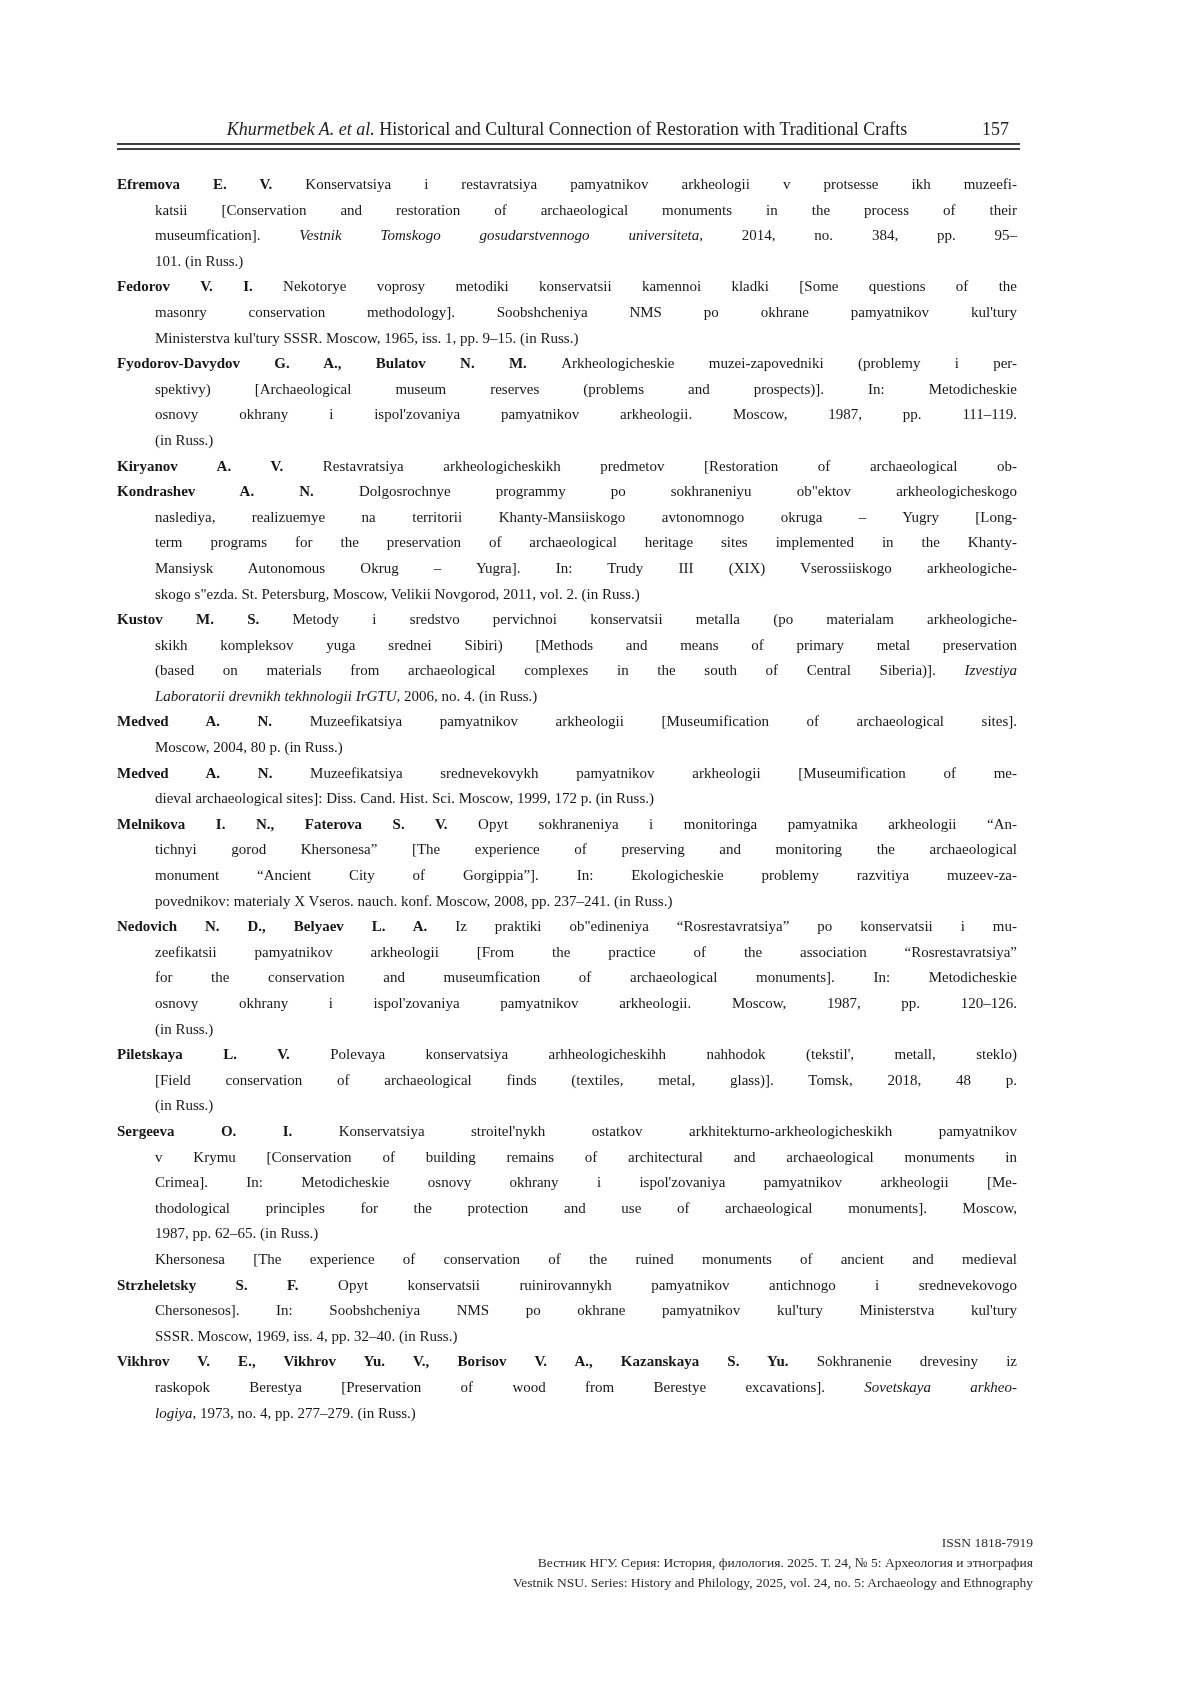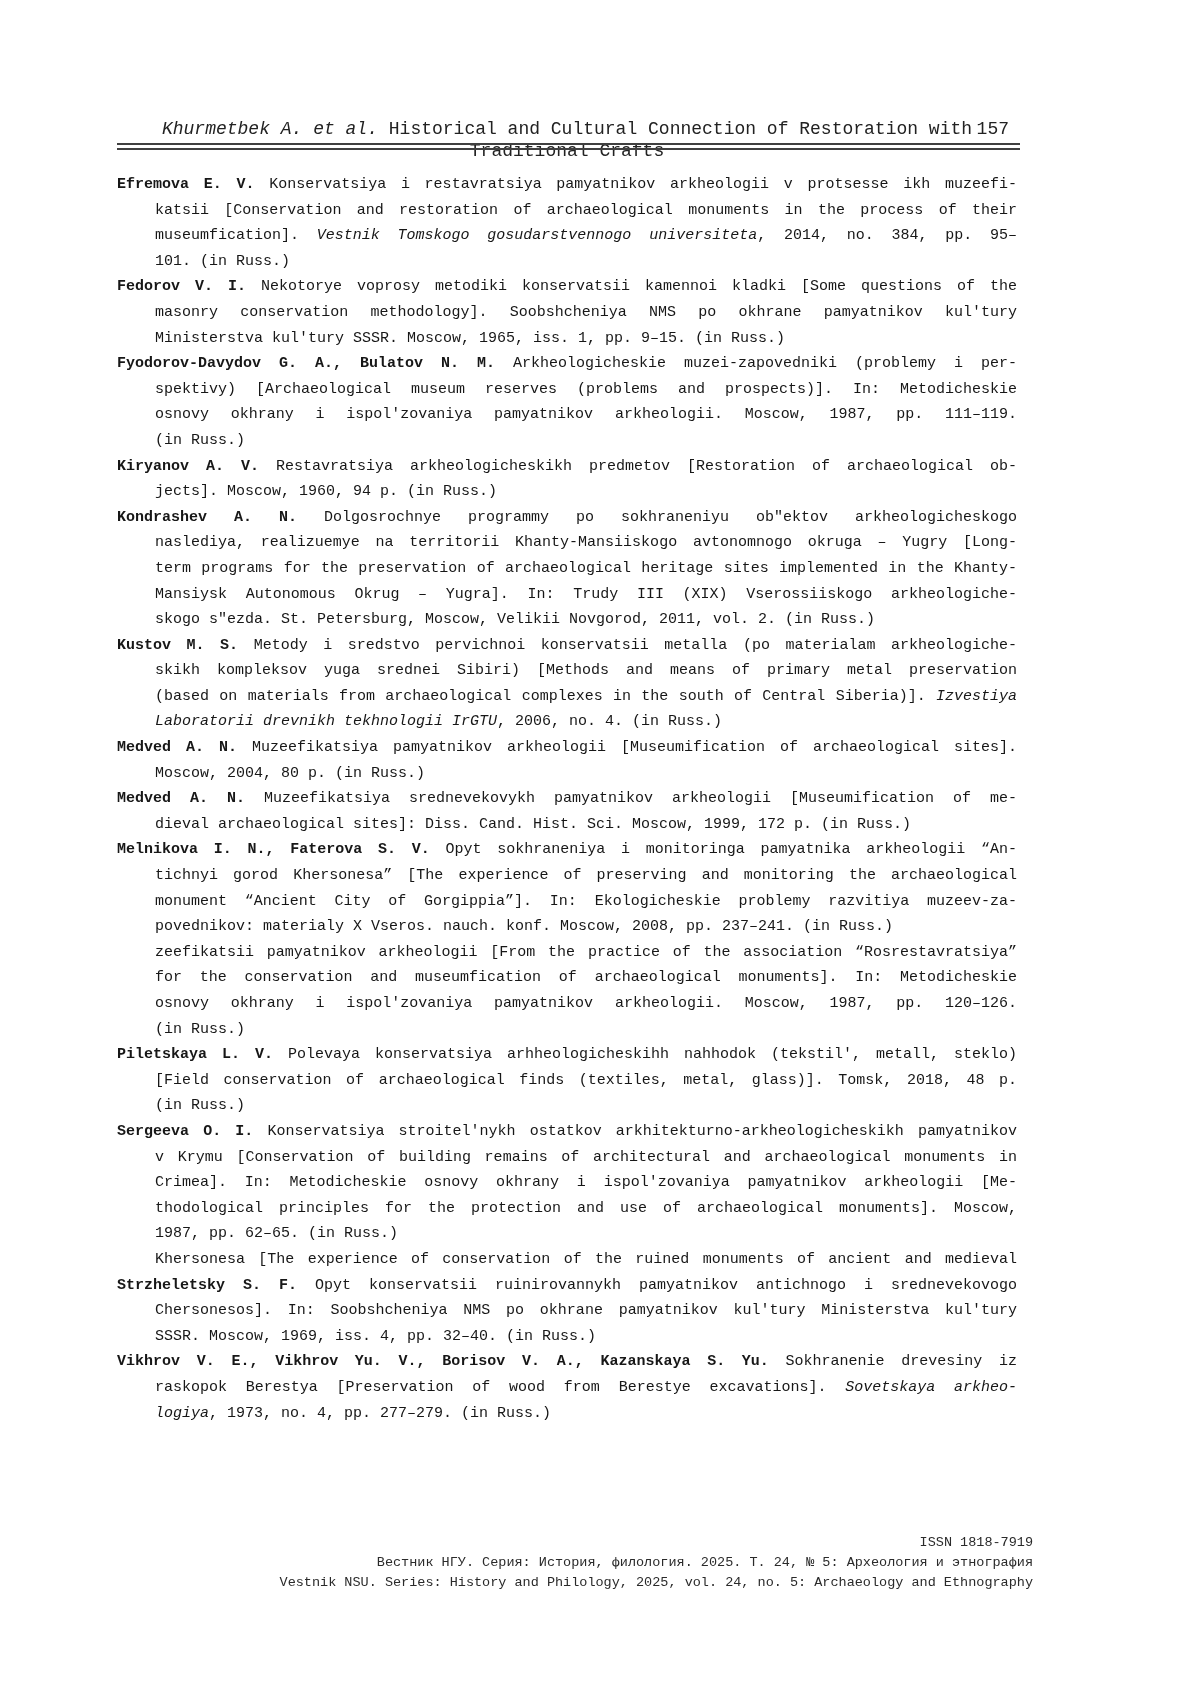--- a/index.html
+++ b/index.html
@@ -1,20 +1,20 @@
 <!DOCTYPE html>
 <html><head>
 <meta charset="utf-8">
 <style>
   html,body{margin:0;padding:0;background:#e8e8e8;}
   .page{
     position:relative;
     width:1200px;height:1697px;
     background:#ffffff;
-    font-family:Liberation Mono, monospace;
+    font-family:Liberation Serif, serif;
     color:#171717;
     overflow:hidden;
   }
   .runhead{
     position:absolute;left:117px;top:118px;width:900px;
     text-align:center;font-size:18px;line-height:22px;color:#222;
   }
   .runhead em{font-style:italic;}
   .pageno{position:absolute;right:8px;top:0;font-size:18px;color:#222;margin-left:36px;}
   .rule{
@@ -61,21 +61,20 @@
         <div class="ref-line cont final"><span>Ministerstva kul'tury SSSR. Moscow, 1965, iss. 1, pp. 9–15. (in Russ.)</span></div>
       </div>
       <div class="ref">
         <div class="ref-line"><span class="b">Fyodorov-Davydov G. A., Bulatov N. M. </span><span>Arkheologicheskie muzei-zapovedniki (problemy i per-</span></div>
         <div class="ref-line cont"><span>spektivy) [Archaeological museum reserves (problems and prospects)]. In: Metodicheskie</span></div>
         <div class="ref-line cont"><span>osnovy okhrany i ispol'zovaniya pamyatnikov arkheologii. Moscow, 1987, pp. 111–119.</span></div>
         <div class="ref-line cont final"><span>(in Russ.)</span></div>
       </div>
       <div class="ref">
         <div class="ref-line"><span class="b">Kiryanov A. V. </span><span>Restavratsiya arkheologicheskikh predmetov [Restoration of archaeological ob-</span></div>
-        <div class="ref-line cont final"><span>jects]. Moscow, 1960, 94 p. (in Russ.)</span></div>
       </div>
       <div class="ref">
         <div class="ref-line"><span class="b">Kondrashev A. N. </span><span>Dolgosrochnye programmy po sokhraneniyu ob"ektov arkheologicheskogo</span></div>
         <div class="ref-line cont"><span>naslediya, realizuemye na territorii Khanty-Mansiiskogo avtonomnogo okruga – Yugry [Long-</span></div>
         <div class="ref-line cont"><span>term programs for the preservation of archaeological heritage sites implemented in the Khanty-</span></div>
         <div class="ref-line cont"><span>Mansiysk Autonomous Okrug – Yugra]. In: Trudy III (XIX) Vserossiiskogo arkheologiche-</span></div>
         <div class="ref-line cont final"><span>skogo s"ezda. St. Petersburg, Moscow, Velikii Novgorod, 2011, vol. 2. (in Russ.)</span></div>
       </div>
       <div class="ref">
         <div class="ref-line"><span class="b">Kustov M. S. </span><span>Metody i sredstvo pervichnoi konservatsii metalla (po materialam arkheologiche-</span></div>
@@ -91,20 +90,21 @@
         <div class="ref-line"><span class="b">Medved A. N. </span><span>Muzeefikatsiya srednevekovykh pamyatnikov arkheologii [Museumification of me-</span></div>
         <div class="ref-line cont final"><span>dieval archaeological sites]: Diss. Cand. Hist. Sci. Moscow, 1999, 172 p. (in Russ.)</span></div>
       </div>
       <div class="ref">
         <div class="ref-line"><span class="b">Melnikova I. N., Faterova S. V. </span><span>Opyt sokhraneniya i monitoringa pamyatnika arkheologii “An-</span></div>
         <div class="ref-line cont"><span>tichnyi gorod Khersonesa” [The experience of preserving and monitoring the archaeological</span></div>
         <div class="ref-line cont"><span>monument “Ancient City of Gorgippia”]. In: Ekologicheskie problemy razvitiya muzeev-za-</span></div>
         <div class="ref-line cont final"><span>povednikov: materialy X Vseros. nauch. konf. Moscow, 2008, pp. 237–241. (in Russ.)</span></div>
       </div>
       <div class="ref">
+        <div class="ref-line"><span class="b">Nedovich N. D., Belyaev L. A. </span><span>Iz praktiki ob"edineniya “Rosrestavratsiya” po konservatsii i mu-</span></div>
         <div class="ref-line cont"><span>zeefikatsii pamyatnikov arkheologii [From the practice of the association “Rosrestavratsiya”</span></div>
         <div class="ref-line cont"><span>for the conservation and museumfication of archaeological monuments]. In: Metodicheskie</span></div>
         <div class="ref-line cont"><span>osnovy okhrany i ispol'zovaniya pamyatnikov arkheologii. Moscow, 1987, pp. 120–126.</span></div>
         <div class="ref-line cont final"><span>(in Russ.)</span></div>
       </div>
       <div class="ref">
         <div class="ref-line"><span class="b">Piletskaya L. V. </span><span>Polevaya konservatsiya arhheologicheskihh nahhodok (tekstil', metall, steklo)</span></div>
         <div class="ref-line cont"><span>[Field conservation of archaeological finds (textiles, metal, glass)]. Tomsk, 2018, 48 p.</span></div>
         <div class="ref-line cont final"><span>(in Russ.)</span></div>
       </div>

